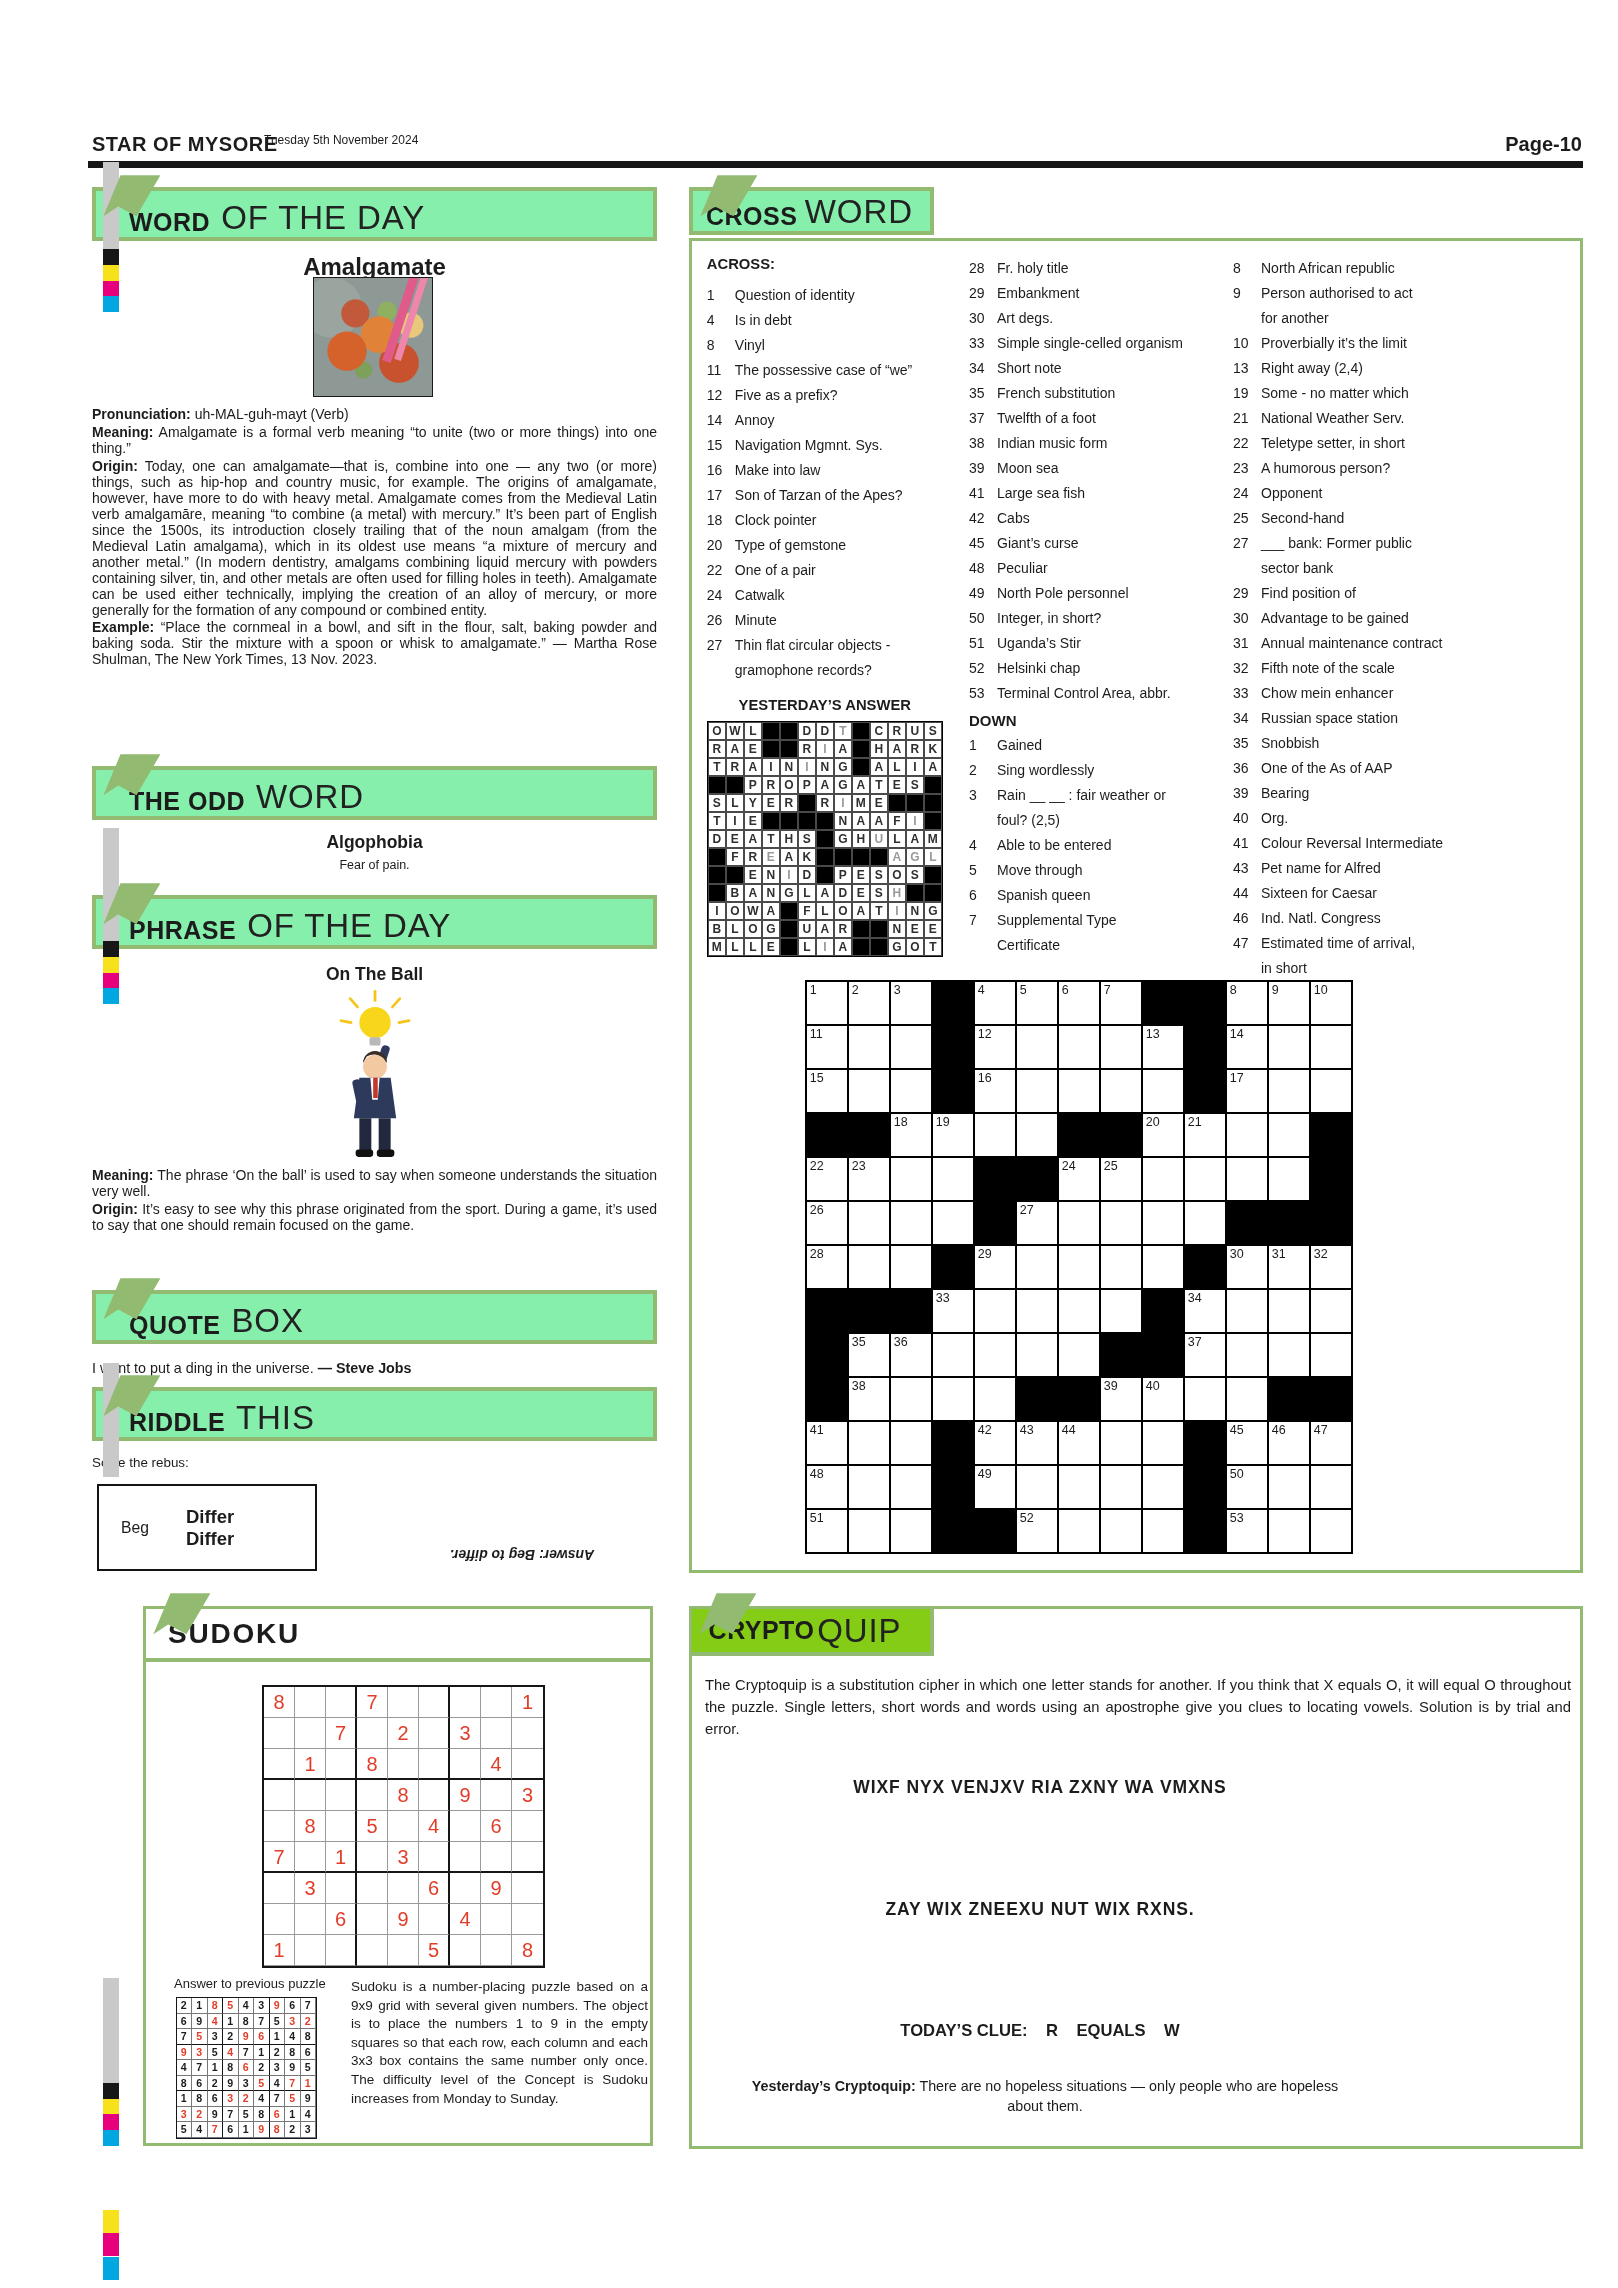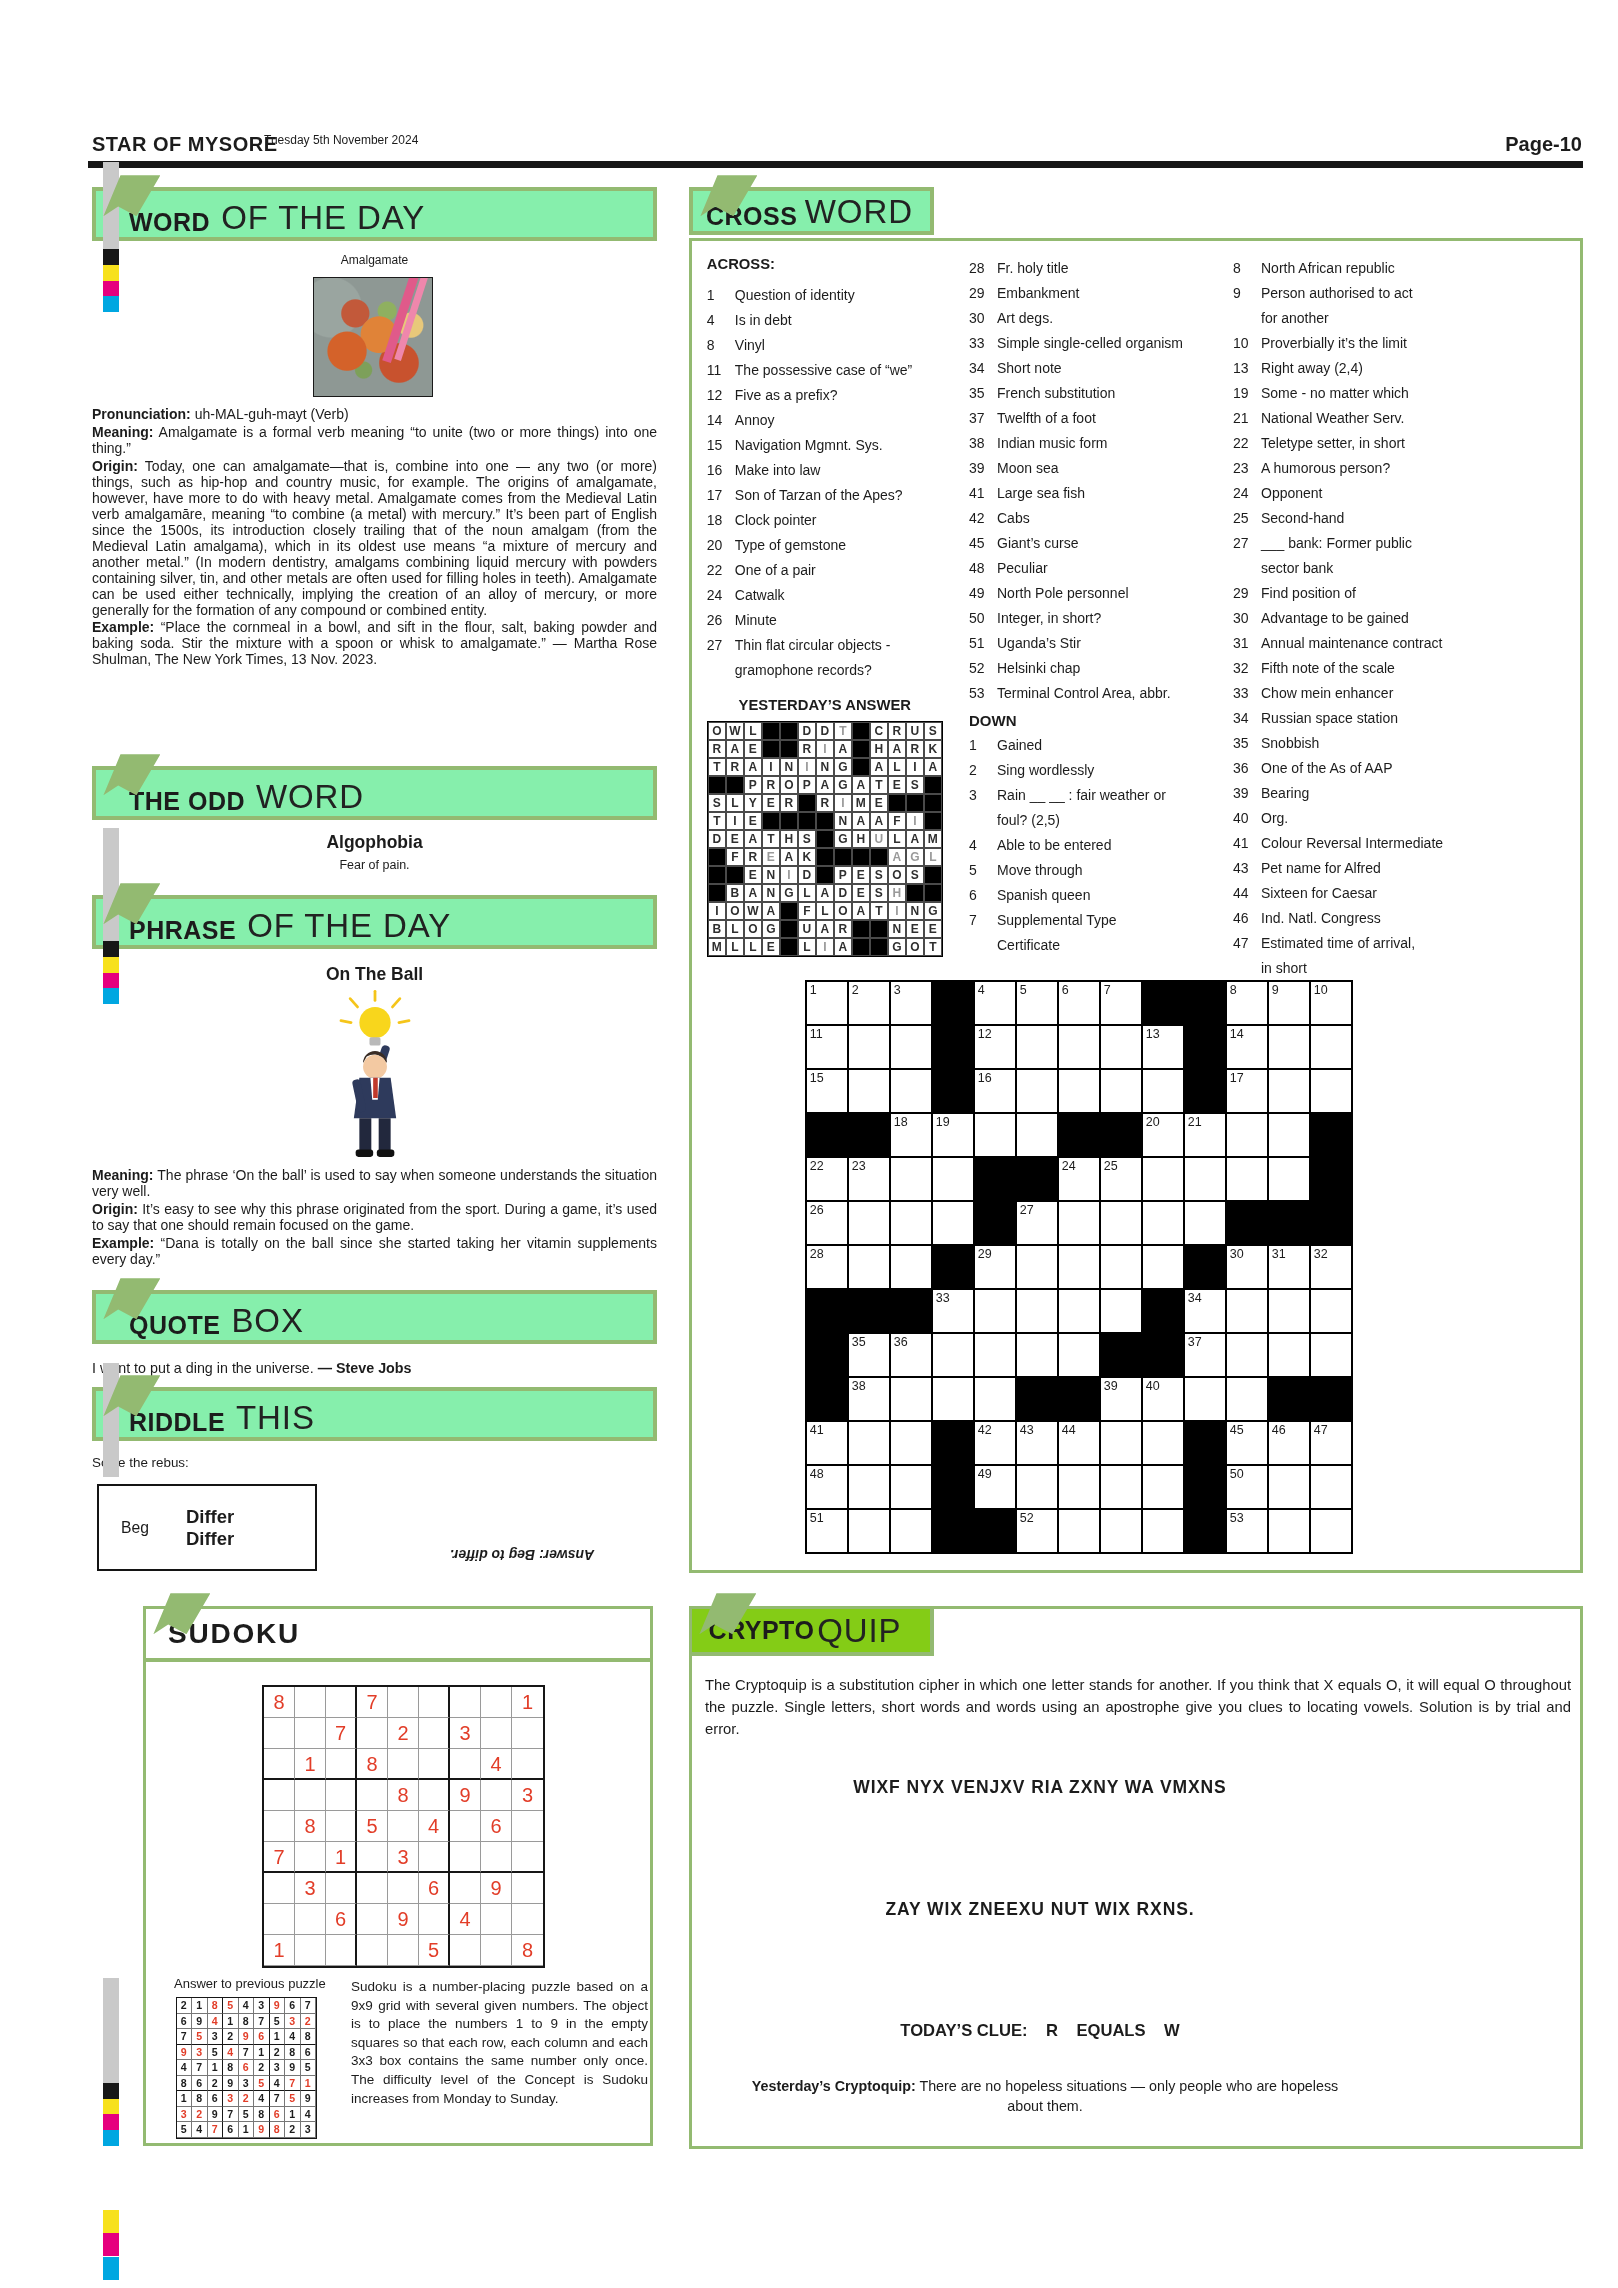--- a/index.html
+++ b/index.html
@@ -17,21 +17,21 @@
             gap:11px;padding-left:33px;box-sizing:border-box;}
   .titlebox .tb,.boxtitle .tb{font-weight:800;font-size:25px;letter-spacing:0.5px;white-space:nowrap;}
   .titlebox .tl,.boxtitle .tl{font-weight:300;font-size:33px;letter-spacing:0.9px;color:#222;white-space:nowrap;}
   .deco::before{content:"";position:absolute;left:7.4px;top:-15.7px;width:57px;height:41px;background:var(--g);
                 clip-path:polygon(30% 0,100% 0,58% 100%,26% 76%,0 100%);z-index:3;}
   
   .bodytext{position:absolute;left:92px;width:565px;font-size:14px;line-height:16px;text-align:justify;}
   .bodytext p{margin:0 0 1.8px 0;}
   .bodytext b{font-weight:700;}
   .centerline{position:absolute;left:92px;width:565px;text-align:center;}
-  .word-big{font-size:12px;font-weight:400;}
+  .word-big{font-size:24px;font-weight:700;}
   .word-med{font-size:17.5px;font-weight:700;}
   .def-small{font-size:12.5px;}
   
   .food{position:absolute;left:313px;top:277px;width:118px;height:118px;border:1.8px solid #1a1a1a;overflow:hidden;
         background-color:#8e9894;
         background-image:
           radial-gradient(circle at 28% 62%, #d4622a 0 17%, rgba(0,0,0,0) 18%),
           radial-gradient(circle at 55% 48%, #e08338 0 20%, rgba(0,0,0,0) 21%),
           radial-gradient(circle at 72% 72%, #c8522e 0 16%, rgba(0,0,0,0) 17%),
           radial-gradient(circle at 42% 78%, #7da05a 0 7%, rgba(0,0,0,0) 8%),
@@ -154,21 +154,20 @@
       <rect x="50" y="98" width="9" height="36" rx="4" fill="#2e3a5c" transform="rotate(-12 54 100)"></rect>
       <rect x="58" y="140" width="13" height="36" fill="#22283d"></rect>
       <rect x="79" y="140" width="13" height="36" fill="#22283d"></rect>
       <rect x="54" y="174" width="19" height="8" rx="3" fill="#111"></rect>
       <rect x="77" y="174" width="19" height="8" rx="3" fill="#111"></rect>
     </svg>
   </div>
   <div class="bodytext" style="top:1167px;">
     <p><b>Meaning:</b><span> The phrase ‘On the ball’ is used to say when someone understands the situation very well.</span></p>
     <p><b>Origin:</b><span> It’s easy to see why this phrase originated from the sport. During a game, it’s used to say that one should remain focused on the game.</span></p>
-    <p><b>Example:</b><span> “Dana is totally on the ball since she started taking her vitamin supplements every day.”</span></p>
   </div>
 
   <div class="titlebox deco" style="left:92px;top:1290px;width:565px;height:54px;">
     <span class="tb">QUOTE</span>
     <span class="tl">BOX</span>
   </div>
   <div class="quoteline">
     <span>I want to put a ding in the universe.</span>
     <b>— Steve Jobs</b>
   </div>

